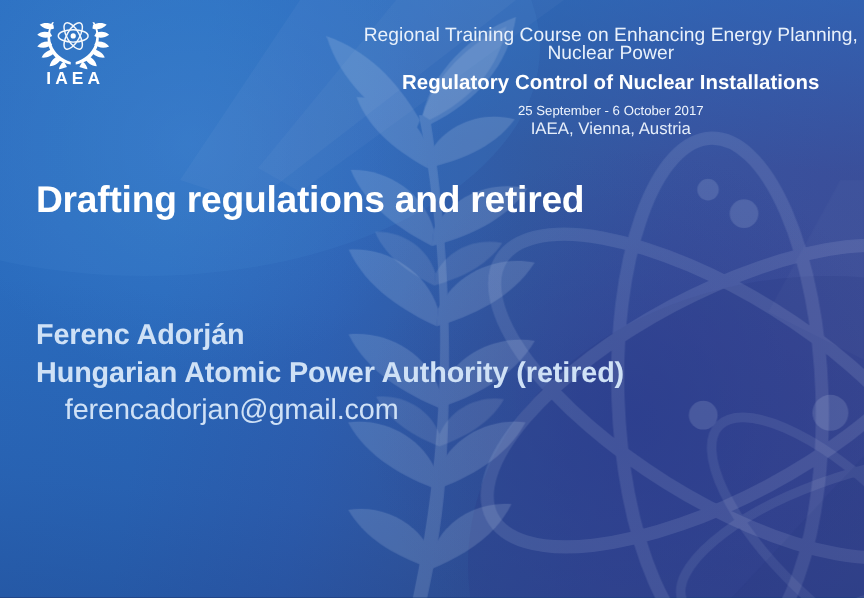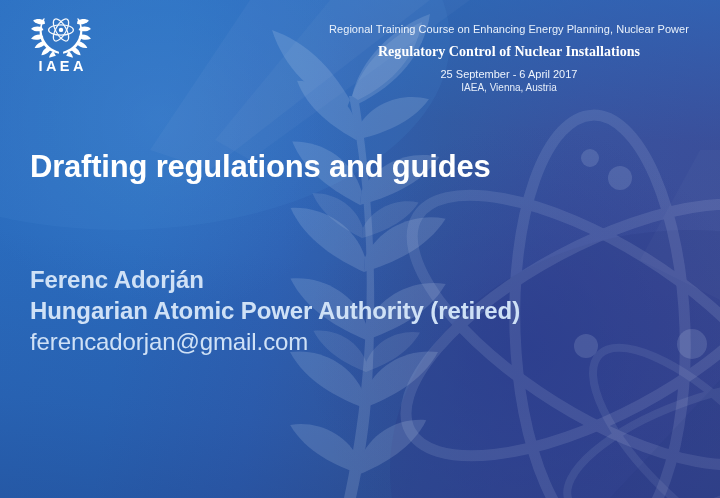--- a/index.html
+++ b/index.html
@@ -89,42 +89,41 @@
   
   .header {
     position: absolute;
     left: 300px;
     top: 22px;
     width: 418px;
     text-align: center;
     color: #eaf2fc;
   }
   .course-line {
-    font-size: 11px;
+    font-size: 16px;
     line-height: 15px;
     font-weight: 400;
     letter-spacing: 0.05px;
     color: #e9f1fb;
   }
   .course-title {
     margin-top: 7px;
-    font-size: 14px;
+    font-size: 17px;
     font-weight: 700;
     letter-spacing: 0.05px;
     color: #ffffff;
-    font-family: Liberation Serif, serif;
   }
   .course-dates {
     margin-top: 7px;
     font-size: 11px;
     line-height: 14px;
     color: #eef4fd;
   }
   .course-venue {
-    font-size: 10px;
+    font-size: 14px;
     line-height: 14px;
     color: #e6eefa;
   }
 
   
   .title {
     position: absolute;
     left: 30px;
     top: 150px;
     width: 640px;
@@ -146,20 +145,21 @@
     font-size: 24px;
     line-height: 31px;
     font-weight: 600;
     color: #cfe1f6;
     letter-spacing: -0.1px;
     white-space: nowrap;
   }
   .author-line.email {
     font-weight: 400;
     color: #cfe1f6;
+    margin-left: 24px;
   }
 </style>
 </head>
 <body>
 
 <div class="slide">
 
   <div class="bg-base"></div>
   <div class="bg-vert"></div>
   <div class="bg-corner-light"></div>
@@ -278,25 +278,25 @@
         <ellipse cx="60" cy="46" rx="24" ry="10" transform="rotate(-60 60 46)"></ellipse>
       </g>
       <circle cx="60" cy="46" r="4.2" fill="#ffffff"></circle>
     </svg>
     <div class="logo-text">IAEA</div>
   </div>
 
   <div class="header">
     <div class="course-line">Regional Training Course on Enhancing Energy Planning, Nuclear Power</div>
     <div class="course-title">Regulatory Control of Nuclear Installations</div>
-    <div class="course-dates">25 September - 6 April 2017</div>
+    <div class="course-dates">25 September - 6 October 2017</div>
     <div class="course-venue">IAEA, Vienna, Austria</div>
   </div>
 
-  <div class="title">Drafting regulations and guides</div>
+  <div class="title">Drafting regulations and retired</div>
 
   <div class="author-block">
     <div class="author-line">Ferenc Adorján</div>
     <div class="author-line">Hungarian Atomic Power Authority (retired)</div>
     <div class="author-line email">ferencadorjan@gmail.com</div>
   </div>
 
 </div>
 
 </body></html>

